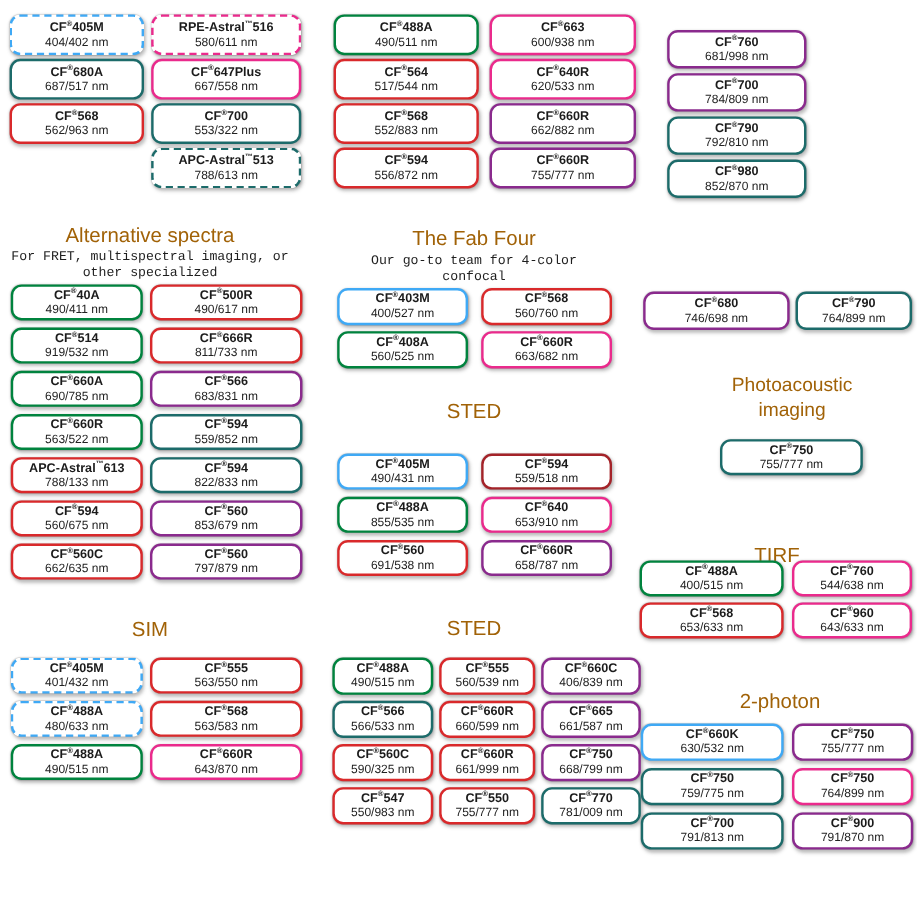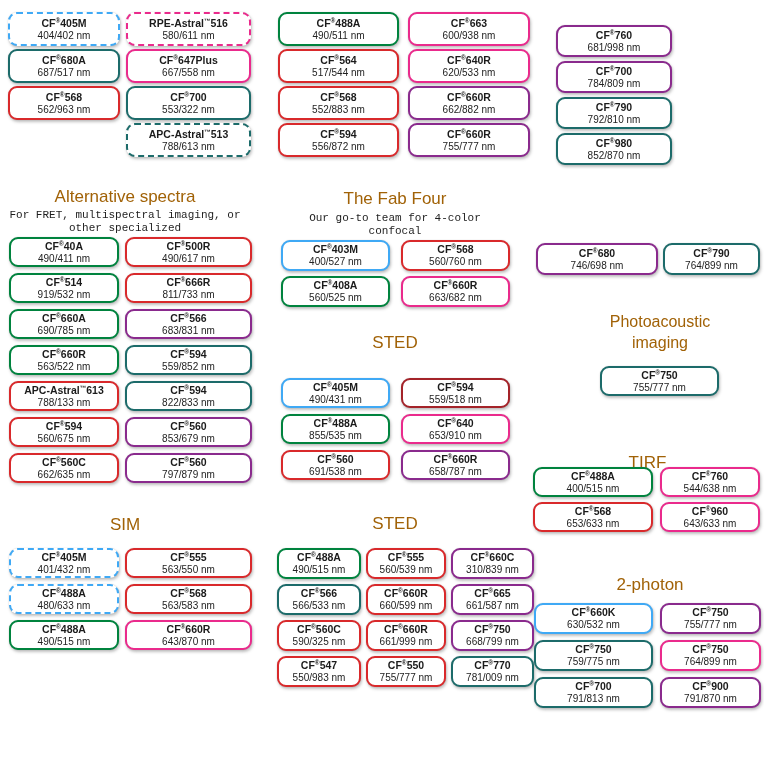--- a/index.html
+++ b/index.html
@@ -294,21 +294,21 @@
       <div class="bval">661/999 nm</div>
     </div>
     <div class="badge" style="height: 31px; border: 2px solid rgb(217, 41, 43);">
       <div class="bname">CF<sup>®</sup>550</div>
       <div class="bval">755/777 nm</div>
     </div>
   </div>
 <div class="col" style="left: 451px; top: 548px; width: 83px; gap: 5px;">
     <div class="badge" style="height: 31px; border: 2px solid rgb(138, 42, 141);">
       <div class="bname">CF<sup>®</sup>660C</div>
-      <div class="bval">310/839 nm</div>
+      <div class="bval">406/839 nm</div>
     </div>
     <div class="badge" style="height: 31px; border: 2px solid rgb(138, 42, 141);">
       <div class="bname">CF<sup>®</sup>665</div>
       <div class="bval">661/587 nm</div>
     </div>
     <div class="badge" style="height: 31px; border: 2px solid rgb(138, 42, 141);">
       <div class="bname">CF<sup>®</sup>750</div>
       <div class="bval">668/799 nm</div>
     </div>
     <div class="badge" style="height: 31px; border: 2px solid rgb(28, 107, 106);">

